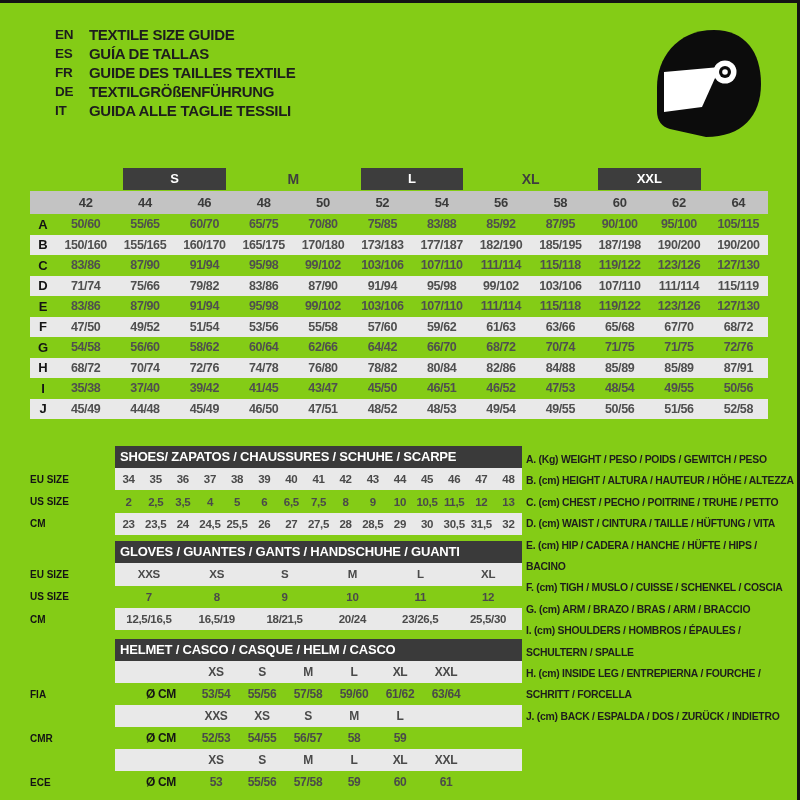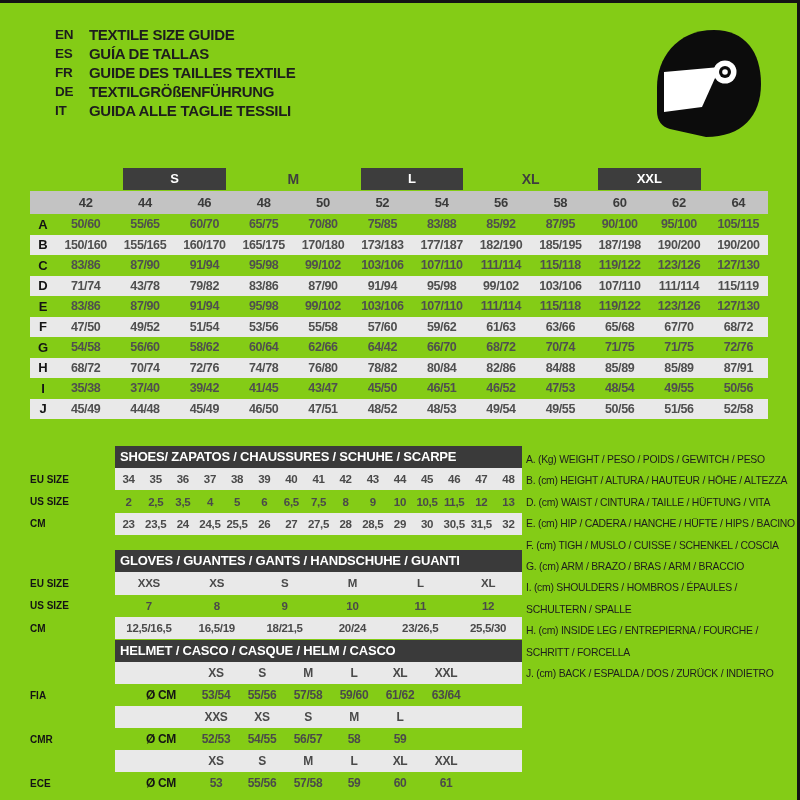--- a/index.html
+++ b/index.html
@@ -25,39 +25,39 @@
   .group-box{background:#3d3d3d;color:#fff;height:22px;line-height:22px;margin:0 8px;font-size:13px;text-align:center}
   .numbers-row{height:23px;background:#c3c3c3}
   .num-cell{text-align:center;font-weight:700;font-size:13px;color:#3b3b3b;letter-spacing:-0.3px}
   .data-row{height:20.5px}
   .data-row.stripe{background:#e9e9e9}
   .row-letter{font-weight:700;font-size:13px;color:#141414;text-align:center}
   .cell{text-align:center;font-weight:700;font-size:12.5px;color:#4f4f4f;letter-spacing:-0.4px;white-space:nowrap}
 
   
   .bottom{position:absolute;left:30px;top:443px;width:492px}
-  .sec{display:grid;grid-template-columns:85px 1fr;margin-bottom:15px}
+  .sec{display:grid;grid-template-columns:85px 1fr;margin-bottom:6px}
   .sec.last{margin-bottom:8px}
-  .sec.gloves{margin-bottom:1px}
+  .sec.gloves{margin-bottom:9px}
   .sec-spacer{height:22px}
   .bar{background:#3a3a3a;color:#fff;font-weight:700;font-size:13px;height:22px;line-height:22px;padding-left:5px;letter-spacing:-0.2px;white-space:nowrap}
   .sec-label{font-weight:700;font-size:10px;color:#141414;display:flex;align-items:center}
   .srow{display:grid;height:22.4px;align-items:center}
   .helmet-sec .srow{height:22px}
   .srow.stripe{background:#e9e9e9}
   .scell{text-align:center;font-weight:700;font-size:11.5px;color:#4a4a4a;letter-spacing:-0.3px;white-space:nowrap}
   .cols15{grid-template-columns:repeat(15,1fr)}
   .cols6{grid-template-columns:repeat(6,1fr)}
   .colsH{grid-template-columns:78px repeat(6,46px)}
   .scell.unit{color:#141414;font-size:12px;text-align:center;padding-left:14px}
   .colsH .scell{font-size:12px}
 
   
   .legend{position:absolute;left:526px;top:446px;width:272px}
-  .legend-item{font-weight:400;font-size:10.4px;color:#1d1d1d;line-height:21.4px;letter-spacing:-0.25px;white-space:pre-line}
+  .legend-item{font-weight:700;font-size:10.4px;color:#1d1d1d;line-height:21.4px;letter-spacing:-0.25px;white-space:pre-line}
 </style>
 </head>
 <body>
 
 <div class="page">
 
   <div class="langs">
       <div class="lang-row">
         <span class="lang-code">EN</span>
         <span class="lang-title">TEXTILE SIZE GUIDE</span>
@@ -161,21 +161,21 @@
         <div class="cell">107/110</div>
         <div class="cell">111/114</div>
         <div class="cell">115/118</div>
         <div class="cell">119/122</div>
         <div class="cell">123/126</div>
         <div class="cell">127/130</div>
       </div>
       <div class="trow data-row stripe">
         <div class="row-letter">D</div>
         <div class="cell">71/74</div>
-        <div class="cell">43/78</div>
+        <div class="cell">75/66</div>
         <div class="cell">79/82</div>
         <div class="cell">83/86</div>
         <div class="cell">87/90</div>
         <div class="cell">91/94</div>
         <div class="cell">95/98</div>
         <div class="cell">99/102</div>
         <div class="cell">103/106</div>
         <div class="cell">107/110</div>
         <div class="cell">111/114</div>
         <div class="cell">115/119</div>
@@ -424,20 +424,21 @@
           <div class="scell">59</div>
           <div class="scell">60</div>
           <div class="scell">61</div>
         </div>
       </div>
   </div>
 
   <div class="legend">
       <div class="legend-item">A. (Kg) WEIGHT / PESO / POIDS / GEWITCH / PESO</div>
       <div class="legend-item">B. (cm) HEIGHT / ALTURA / HAUTEUR / HÖHE / ALTEZZA</div>
+      <div class="legend-item">C. (cm) CHEST / PECHO / POITRINE / TRUHE / PETTO</div>
       <div class="legend-item">D. (cm) WAIST / CINTURA / TAILLE / HÜFTUNG / VITA</div>
       <div class="legend-item">E. (cm) HIP / CADERA / HANCHE / HÜFTE / HIPS / BACINO</div>
       <div class="legend-item">F. (cm) TIGH / MUSLO / CUISSE / SCHENKEL / COSCIA</div>
       <div class="legend-item">G. (cm) ARM / BRAZO / BRAS / ARM / BRACCIO</div>
       <div class="legend-item">I. (cm) SHOULDERS / HOMBROS / ÉPAULES /
 SCHULTERN / SPALLE</div>
       <div class="legend-item">H. (cm) INSIDE LEG / ENTREPIERNA / FOURCHE /
 SCHRITT / FORCELLA</div>
       <div class="legend-item">J. (cm) BACK / ESPALDA / DOS / ZURÜCK / INDIETRO</div>
     </div>

